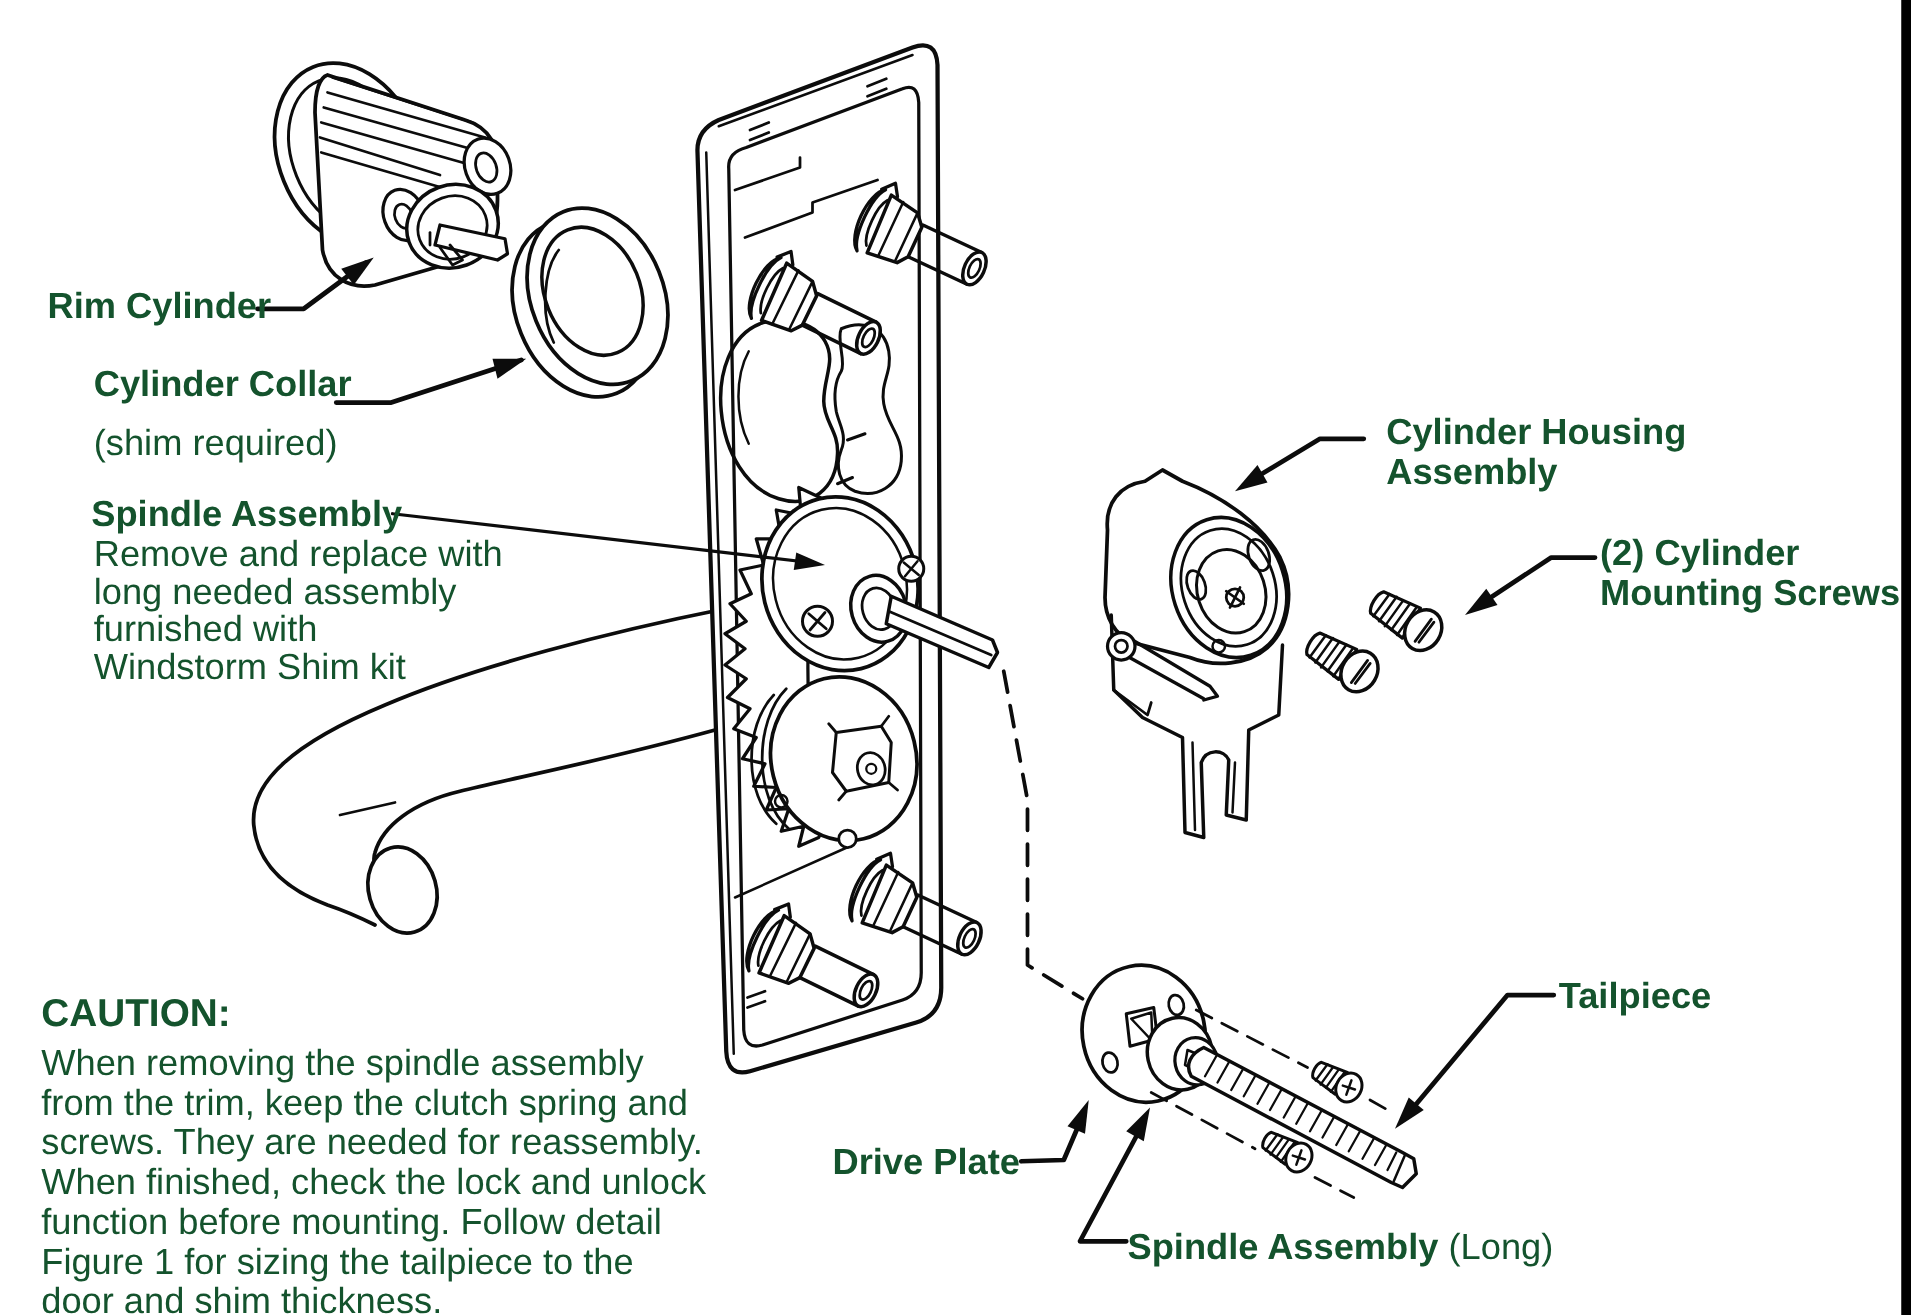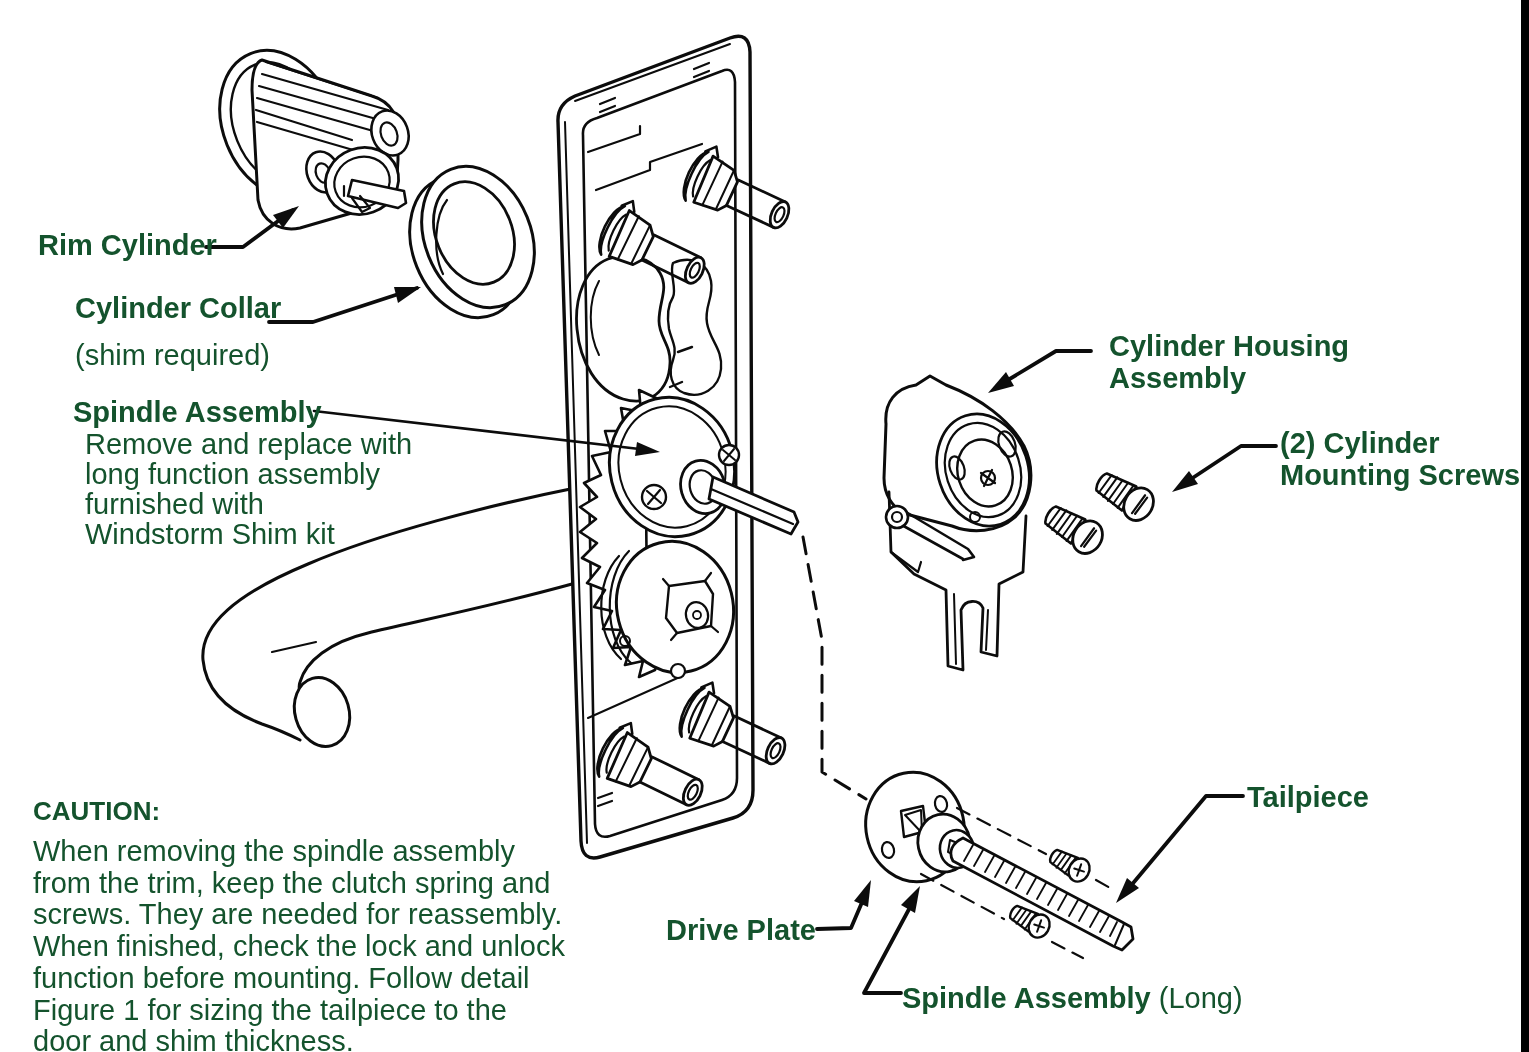--- a/index.html
+++ b/index.html
@@ -194,28 +194,28 @@
     <polygon points="920,886 915,913 901,905"></polygon>
   </g>
 </svg>
 
 <div class="lbl" style="left:38px;top:229px;">Rim Cylinder</div>
 
 <div class="lbl" style="left:75px;top:292px;">Cylinder Collar</div>
 <div class="lbl normal" style="left:75px;top:339px;">(shim required)</div>
 
 <div class="lbl" style="left:73px;top:396px;">Spindle Assembly</div>
-<div class="para" style="left:85px;top:429px;">
+<div class="para" style="left:75px;top:429px;">
   <div>Remove and replace with</div>
-  <div>long function assembly</div>
+  <div>long needed assembly</div>
   <div>furnished with</div>
   <div>Windstorm Shim kit</div>
 </div>
 
-<div class="lbl" style="left:33px;top:795px;font-size:26px;">CAUTION:</div>
+<div class="lbl" style="left:33px;top:795px;font-size:31px;">CAUTION:</div>
 <div class="caution-lines" style="left:33px;top:836px;">
   <div>When removing the spindle assembly</div>
   <div>from the trim, keep the clutch spring and</div>
   <div>screws. They are needed for reassembly.</div>
   <div>When finished, check the lock and unlock</div>
   <div>function before mounting. Follow detail</div>
   <div>Figure 1 for sizing the tailpiece to the</div>
   <div>door and shim thickness.</div>
 </div>
 

